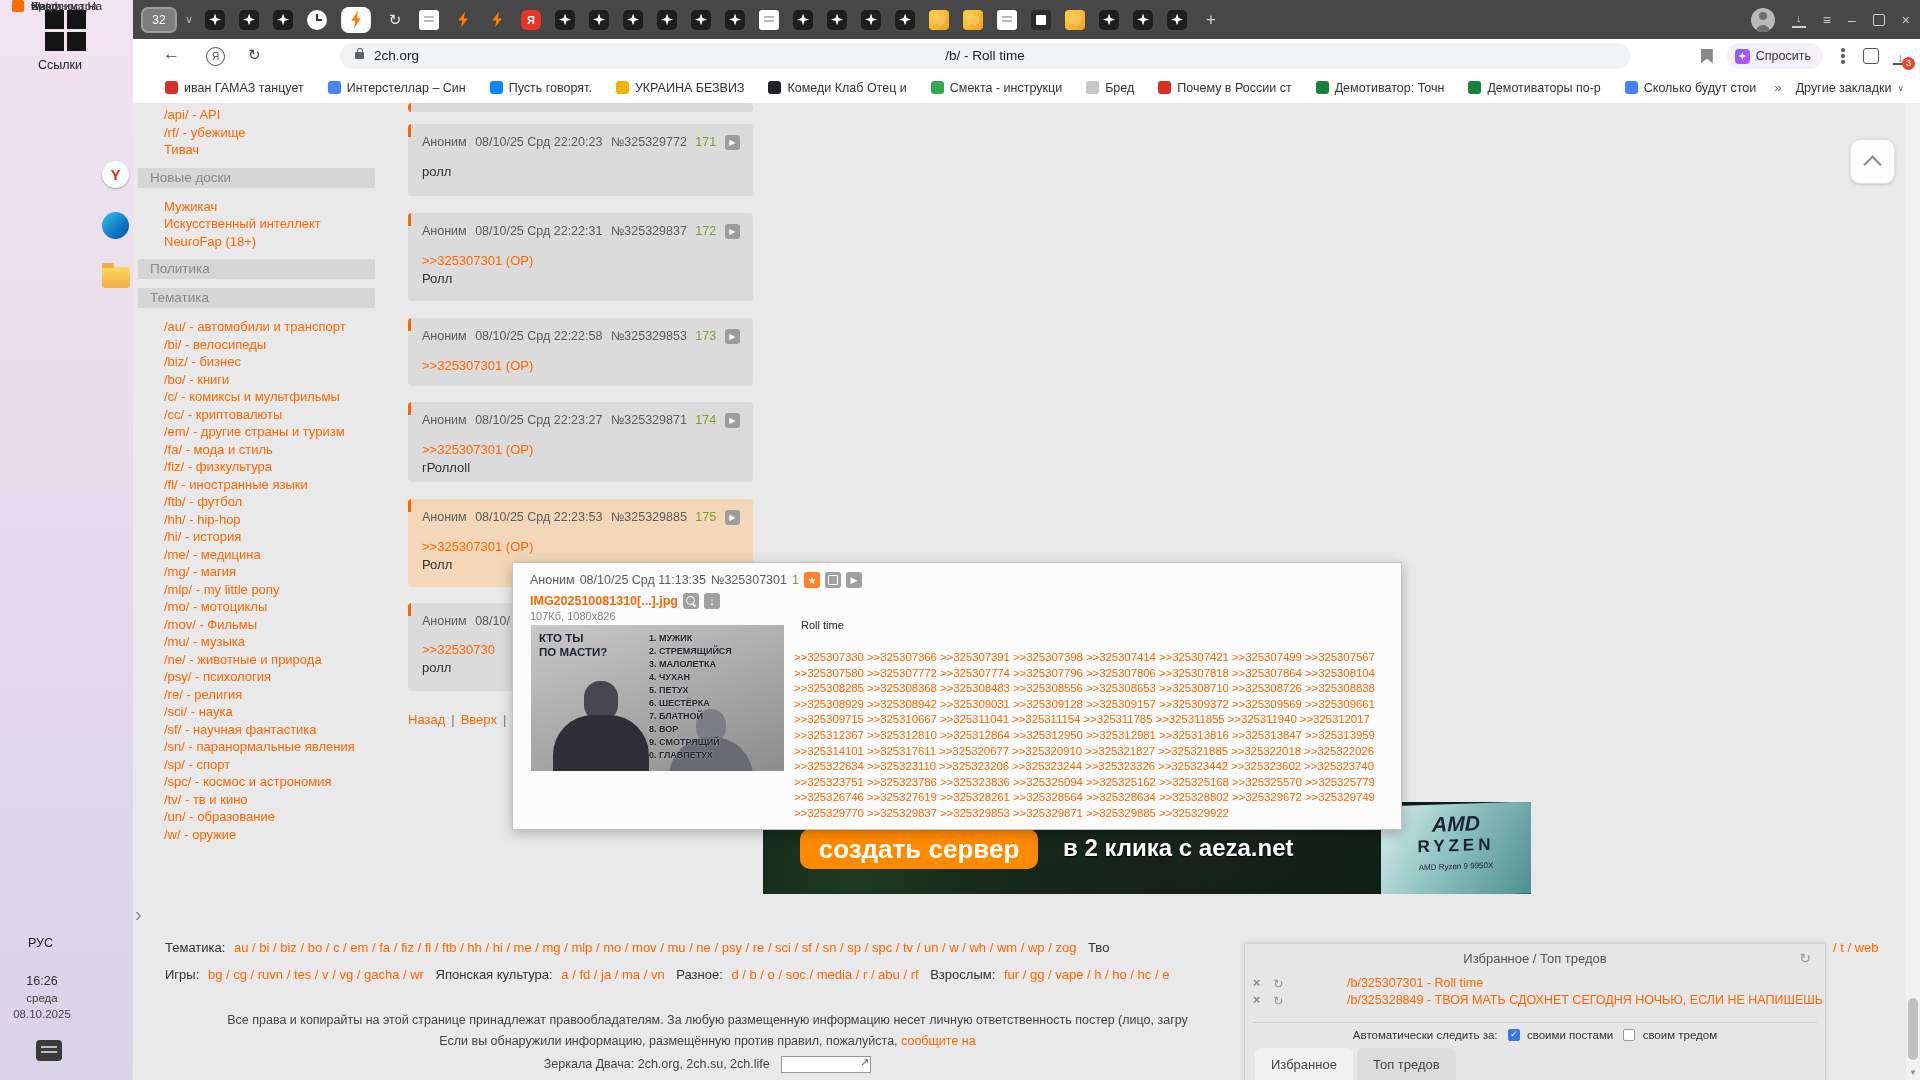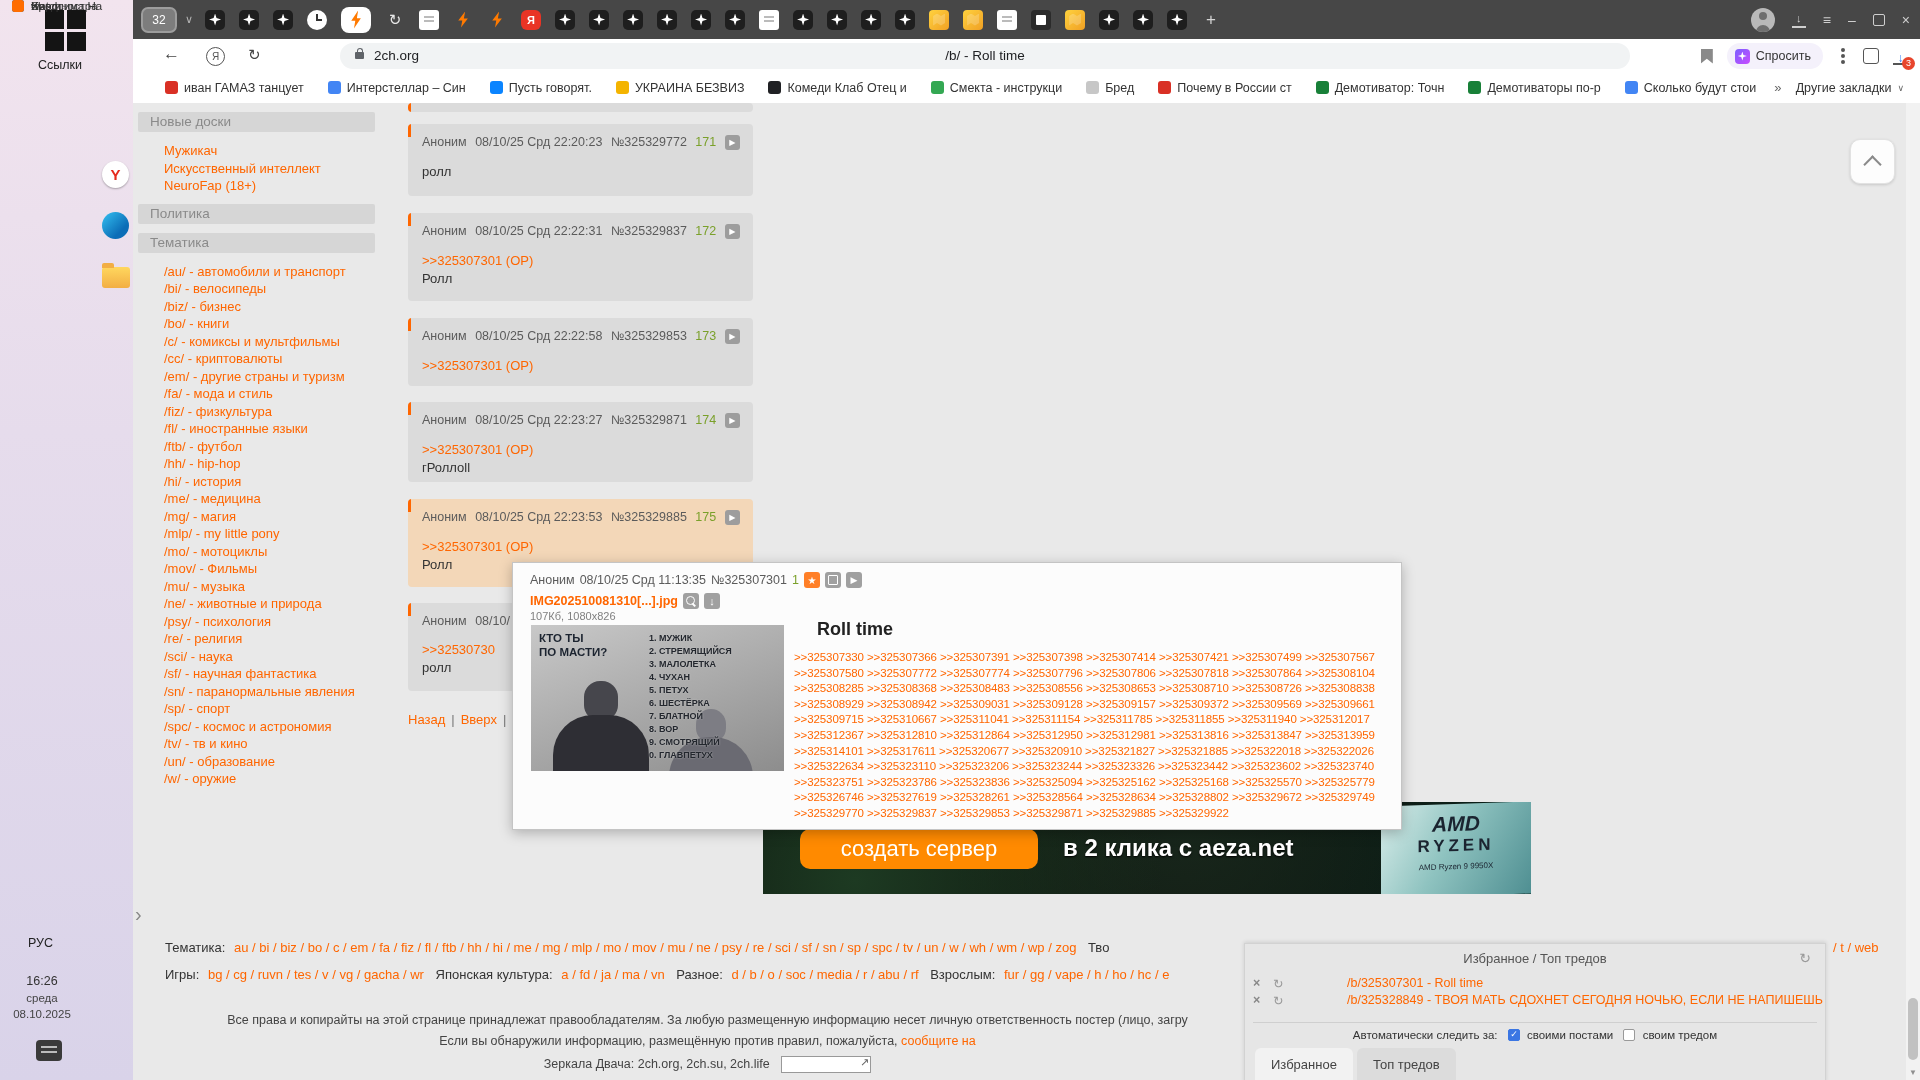--- a/index.html
+++ b/index.html
@@ -118,21 +118,21 @@
   .p176{top:500px;height:88px}
   .thread-nav{position:absolute;left:275px;top:609px;font-size:13px;z-index:1}
   .thread-nav a{color:#ff6600;text-decoration:none}
   .thread-nav .sep{color:#777;margin:0 6px}
   
   .scrolltop{position:absolute;left:1717px;top:36px;width:43px;height:43px;background:#fdfdfd;border:1px solid #e2e2e2;border-radius:10px;box-shadow:0 1px 3px rgba(0,0,0,.15);z-index:6}
   .scrolltop::before{content:"";position:absolute;left:15px;top:18px;width:11px;height:11px;border-left:2.5px solid #8a8a8a;border-top:2.5px solid #8a8a8a;transform:rotate(45deg)}
   
   .ad{position:absolute;left:630px;top:699px;width:768px;height:92px;z-index:5;overflow:hidden;
     background:radial-gradient(circle at 12% 85%,#1d3a22,transparent 45%),radial-gradient(circle at 55% 10%,#18271c,transparent 55%),linear-gradient(90deg,#0a0f0b,#111911 55%,#0b211a)}
-  .adbtn{position:absolute;left:37px;top:27px;width:238px;height:40px;background:#ff8a00;border-radius:10px;color:#fff;font-size:22px;font-weight:normal;display:flex;align-items:center;justify-content:center}
+  .adbtn{position:absolute;left:37px;top:27px;width:238px;height:40px;background:#ff8a00;border-radius:10px;color:#fff;font-size:26px;font-weight:bold;display:flex;align-items:center;justify-content:center}
   .adtext{position:absolute;left:300px;top:32px;color:#fff;font-size:24px;font-weight:bold;text-shadow:0 1px 2px #000}
   .adchip{position:absolute;right:0;top:0;width:150px;height:92px;background:linear-gradient(120deg,#d8edea 0%,#8fc3c0 45%,#4f8f92 100%);color:#1b2430;text-align:center;transform:skewY(-2deg) translateY(2px)}
   .adchip .b1{font-size:21px;font-weight:bold;font-style:italic;margin-top:8px}
   .adchip .b2{font-size:17px;font-weight:bold;letter-spacing:4px}
   .adchip .b3{font-size:8px;margin-top:6px}
   
   .popup{position:absolute;left:379px;top:459px;width:890px;height:268px;background:#fcfcfc;border:1px solid #c4c4c4;box-shadow:0 3px 12px rgba(0,0,0,.25);z-index:30;box-sizing:border-box}
   .pu-hdr{position:absolute;left:17px;top:9px;font-size:12.5px;color:#5b5b5b;white-space:nowrap;display:flex;align-items:center;gap:5px}
   .pu-ord{color:#7aa02a}
   .chip{display:inline-flex;width:16px;height:16px;border-radius:3px;align-items:center;justify-content:center;background:#a0a0a0;color:#fff;font-size:9px;position:relative}
@@ -147,21 +147,21 @@
   .pu-meta{position:absolute;left:17px;top:47px;font-size:11px;color:#808080}
   .thumb{position:absolute;left:18px;top:62px;width:253px;height:146px;background:linear-gradient(160deg,#c8c8c8,#8d8d8d);overflow:hidden}
   .th-cap{position:absolute;left:8px;top:6px;font-size:11.5px;font-weight:bold;color:#1c2430;line-height:1.25}
   .th-list{position:absolute;left:118px;top:7px;font-size:9px;font-weight:bold;color:#23272e;line-height:13px;text-shadow:0 0 2px #cccc}
   .th-list2{position:absolute;left:112px;top:143px;font-size:9px;font-weight:bold;color:#23272e;line-height:12px}
   .fig{position:absolute}
   .fig .head{width:34px;height:40px;border-radius:16px;background:#46464c;margin:0 auto}
   .fig .torso{width:96px;height:70px;border-radius:40px 40px 0 0;background:#2e2e34;margin-top:-6px}
   .fig2 .head{background:#7d7d84;width:30px;height:34px}
   .fig2 .torso{background:#6a6a72;width:84px;height:60px}
-  .pu-title{position:absolute;left:304px;top:56px;font-size:18px;font-weight:bold;color:#222}
+  .pu-title{position:absolute;left:288px;top:56px;font-size:11px;font-weight:normal;color:#222}
   .pu-links{position:absolute;left:281px;top:87px;width:600px;font-size:11.5px;line-height:15.6px;color:#ff6600;letter-spacing:-0.1px}
   .pu-links div{white-space:nowrap}
   
   .cloud{position:absolute;left:32px;width:1079px;font-size:13px;color:#333;white-space:nowrap;overflow:hidden;z-index:2}
   .cl1{top:837px}.cl2{top:864px}
   .cloud .lbl{color:#333;margin-right:5px}
   .cloud .lnk{color:#ff6600;margin-right:8px}
   .cloud-right{position:absolute;left:1700px;top:837px;font-size:13px;color:#ff6600;z-index:2}
   .legal{position:absolute;left:32px;width:1085px;text-align:center;font-size:12.5px;color:#444;white-space:nowrap;z-index:2}
   .lg1{top:910px}.lg2{top:931px}
@@ -363,20 +363,26 @@
       <span class="bmmore">»</span>
       <div class="bmright">
         <span class="lbl">Другие закладки</span>
         <span class="chevdown">∨</span>
       </div>
     </div>
 
     <div class="page">
 
       <div class="sidebar">
+        <div class="sb-links">
+
+        <a class="sblink">/api/ - API</a>
+            <a class="sblink">/rf/ - убежище</a>
+            <a class="sblink">Тивач</a>
+          </div>
         <div class="sb-hdr">Новые доски</div>
         <div class="sb-links">
 
         <a class="sblink">Мужикач</a>
             <a class="sblink">Искусственный интеллект</a>
             <a class="sblink">NeuroFap (18+)</a>
           </div>
         <div class="sb-hdr">Политика</div>
         <div class="sb-hdr">Тематика</div>
         <div class="sb-links">

